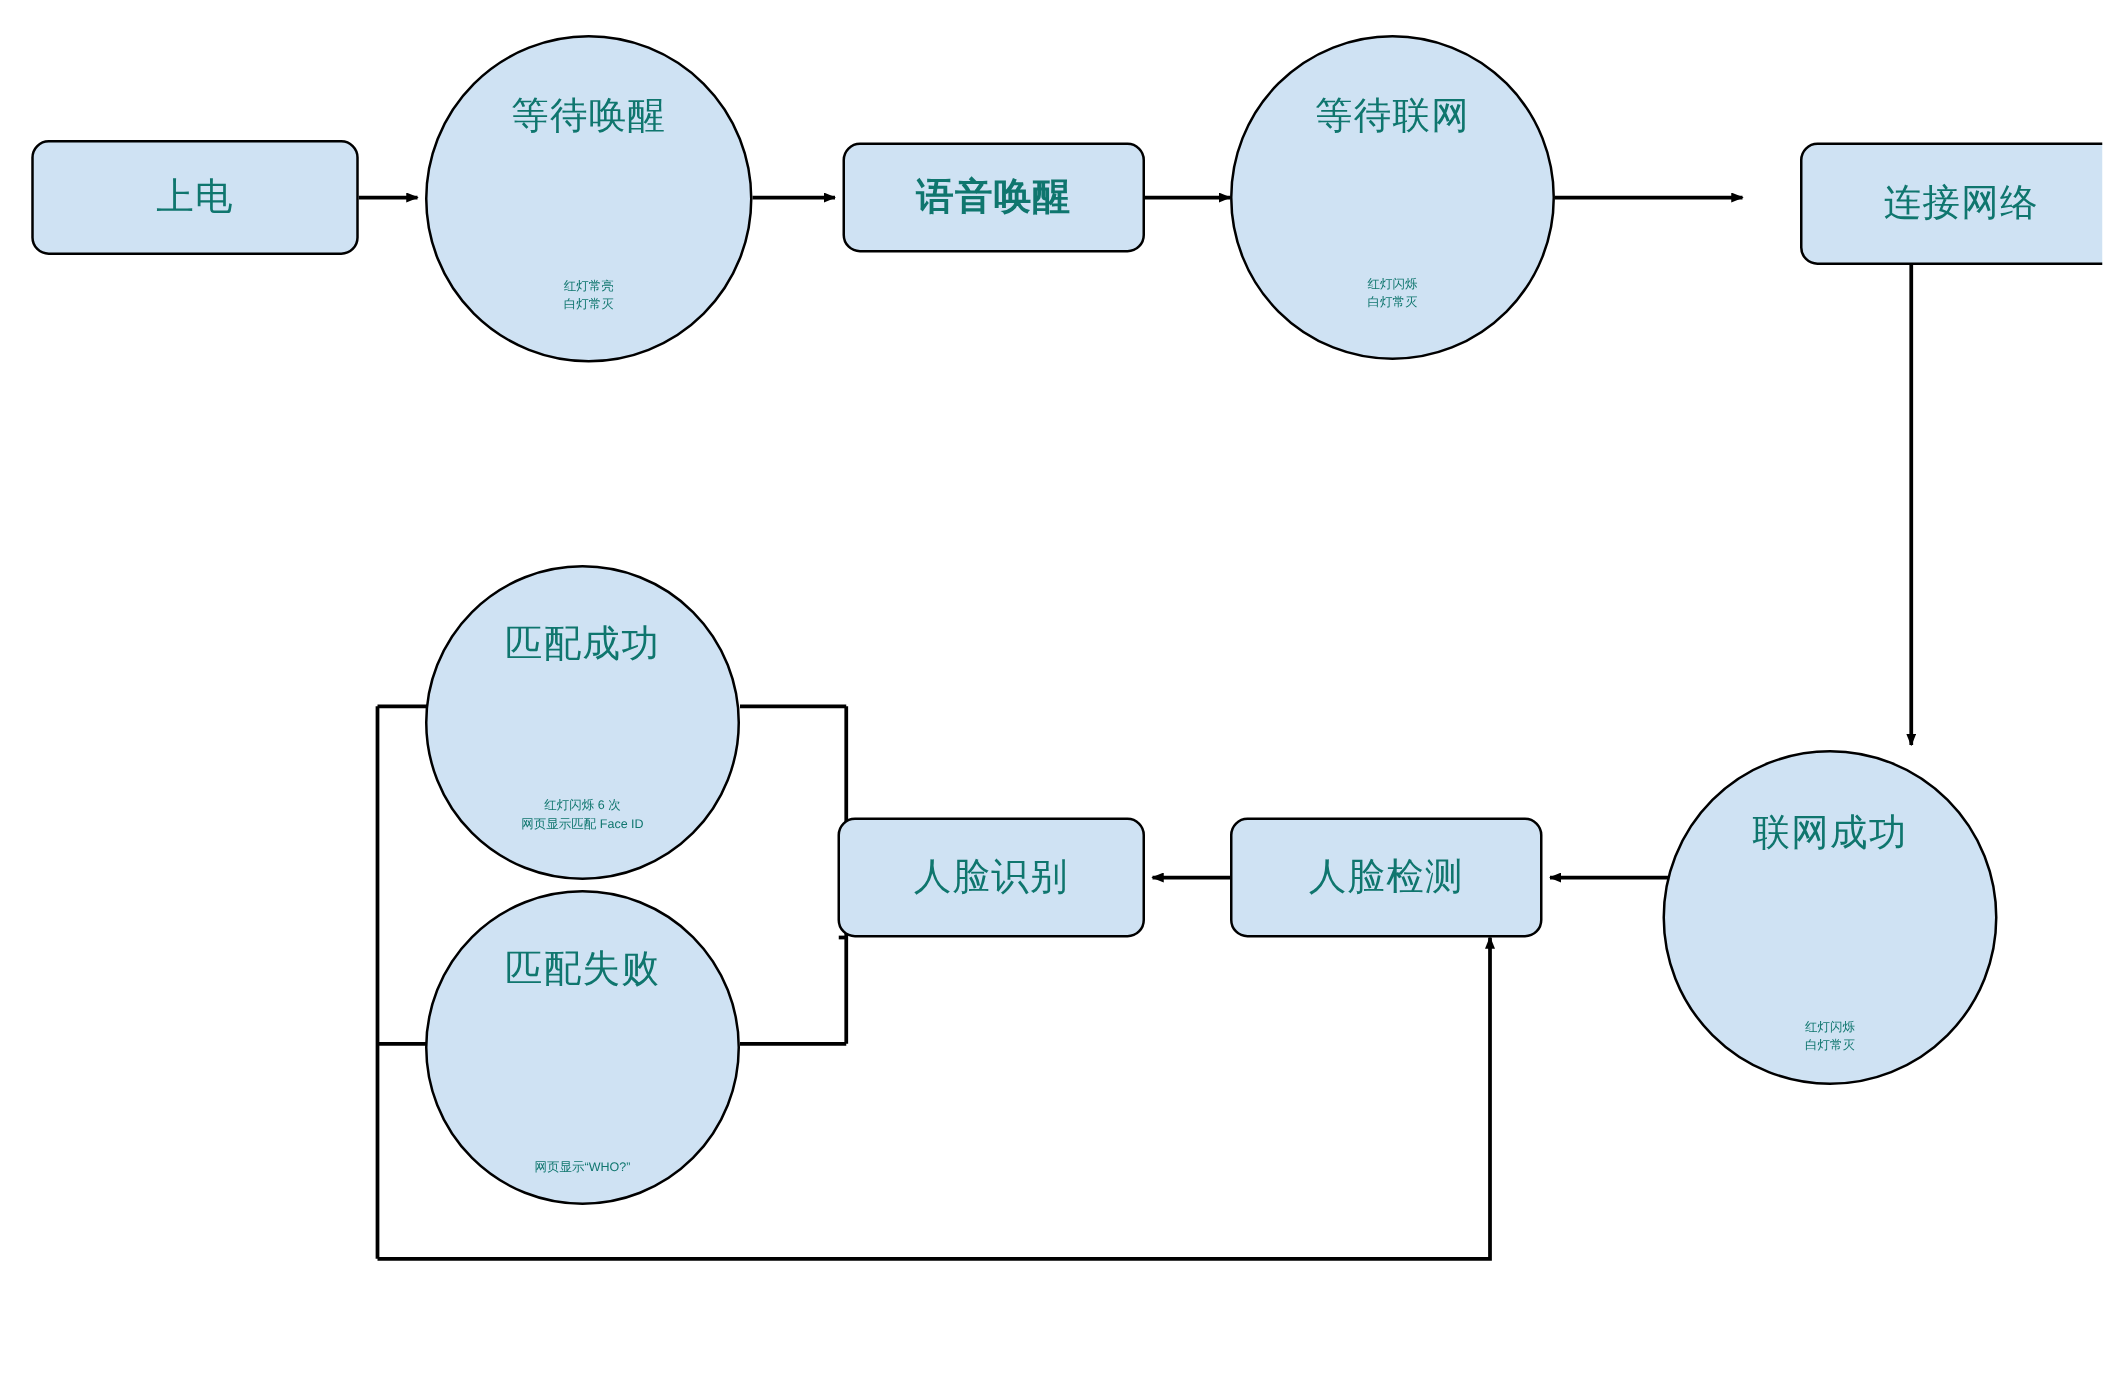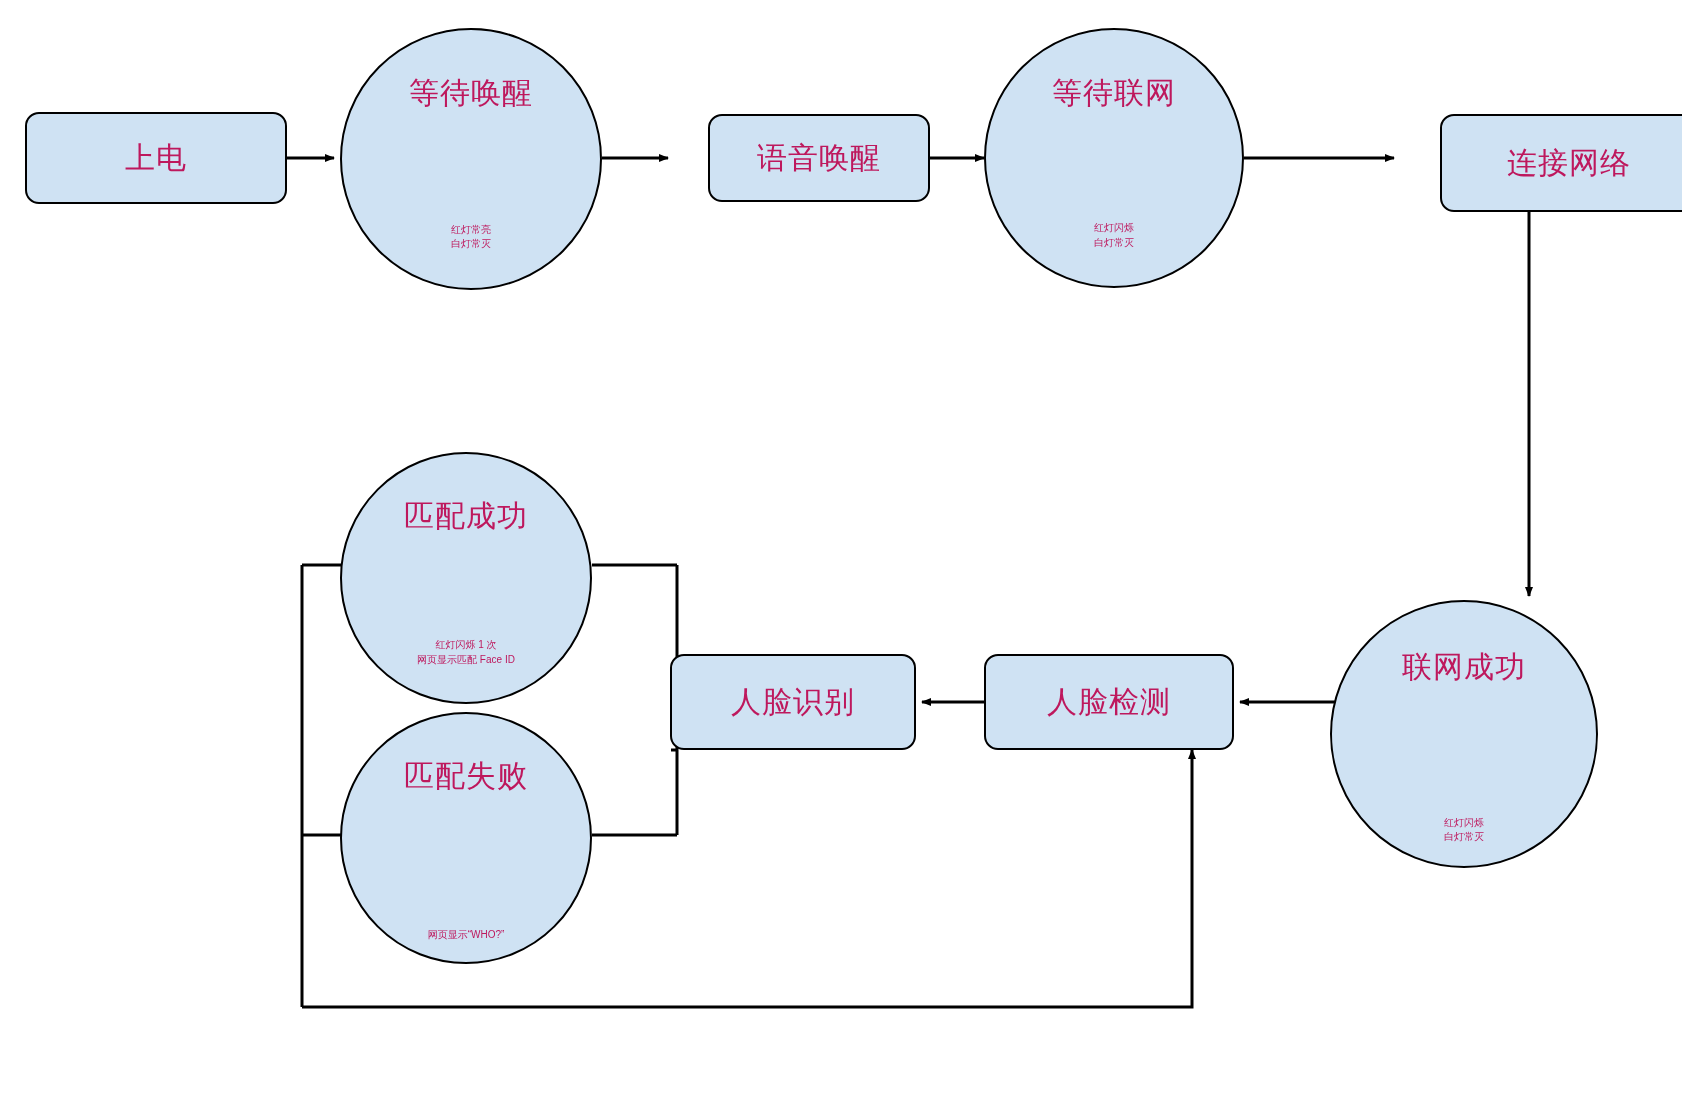--- a/index.html
+++ b/index.html
@@ -27,21 +27,21 @@
   }
   .node {
     position: absolute;
     box-sizing: border-box;
     background: #cfe2f3;
     border: 2px solid #000000;
     display: flex;
     flex-direction: column;
     align-items: center;
     justify-content: center;
-    color: #be185d;
+    color: #0f766e;
   }
   .node.rect {
     border-radius: 14px;
   }
   .node.circle {
     border-radius: 50%;
     justify-content: flex-start;
   }
   .node-title {
     font-size: 30px;
@@ -109,21 +109,21 @@
   <div class="node rect" style="left:25px; top:112px; width:262px; height:92px;">
     <div class="node-title">上电</div>
   </div>
 
   <div class="node circle" style="left:340px; top:28px; width:262px; height:262px;">
     <div class="node-title">等待唤醒</div>
     <div class="node-sub">红灯常亮
 白灯常灭</div>
   </div>
 
-  <div class="node rect" style="left:708px; top:114px; width:222px; height:88px;">
+  <div class="node rect" style="left:674px; top:114px; width:242px; height:88px;font-weight:bold;">
     <div class="node-title">语音唤醒</div>
   </div>
 
   <div class="node circle" style="left:984px; top:28px; width:260px; height:260px;">
     <div class="node-title">等待联网</div>
     <div class="node-sub">红灯闪烁
 白灯常灭</div>
   </div>
 
   <div class="node rect" style="left:1400px; top:114px; width:258px; height:98px;margin-left:40px;">
@@ -139,21 +139,21 @@
   <div class="node rect" style="left:670px; top:654px; width:246px; height:96px;">
     <div class="node-title">人脸识别</div>
   </div>
 
   <div class="node rect" style="left:984px; top:654px; width:250px; height:96px;">
     <div class="node-title">人脸检测</div>
   </div>
 
   <div class="node circle" style="left:340px; top:452px; width:252px; height:252px;">
     <div class="node-title">匹配成功</div>
-    <div class="node-sub">红灯闪烁 1 次
+    <div class="node-sub">红灯闪烁 6 次
 网页显示匹配 Face ID</div>
   </div>
 
   <div class="node circle sub-low" style="left:340px; top:712px; width:252px; height:252px;">
     <div class="node-title">匹配失败</div>
     <div class="node-sub">网页显示“WHO?”</div>
   </div>
 
 </div>
 

